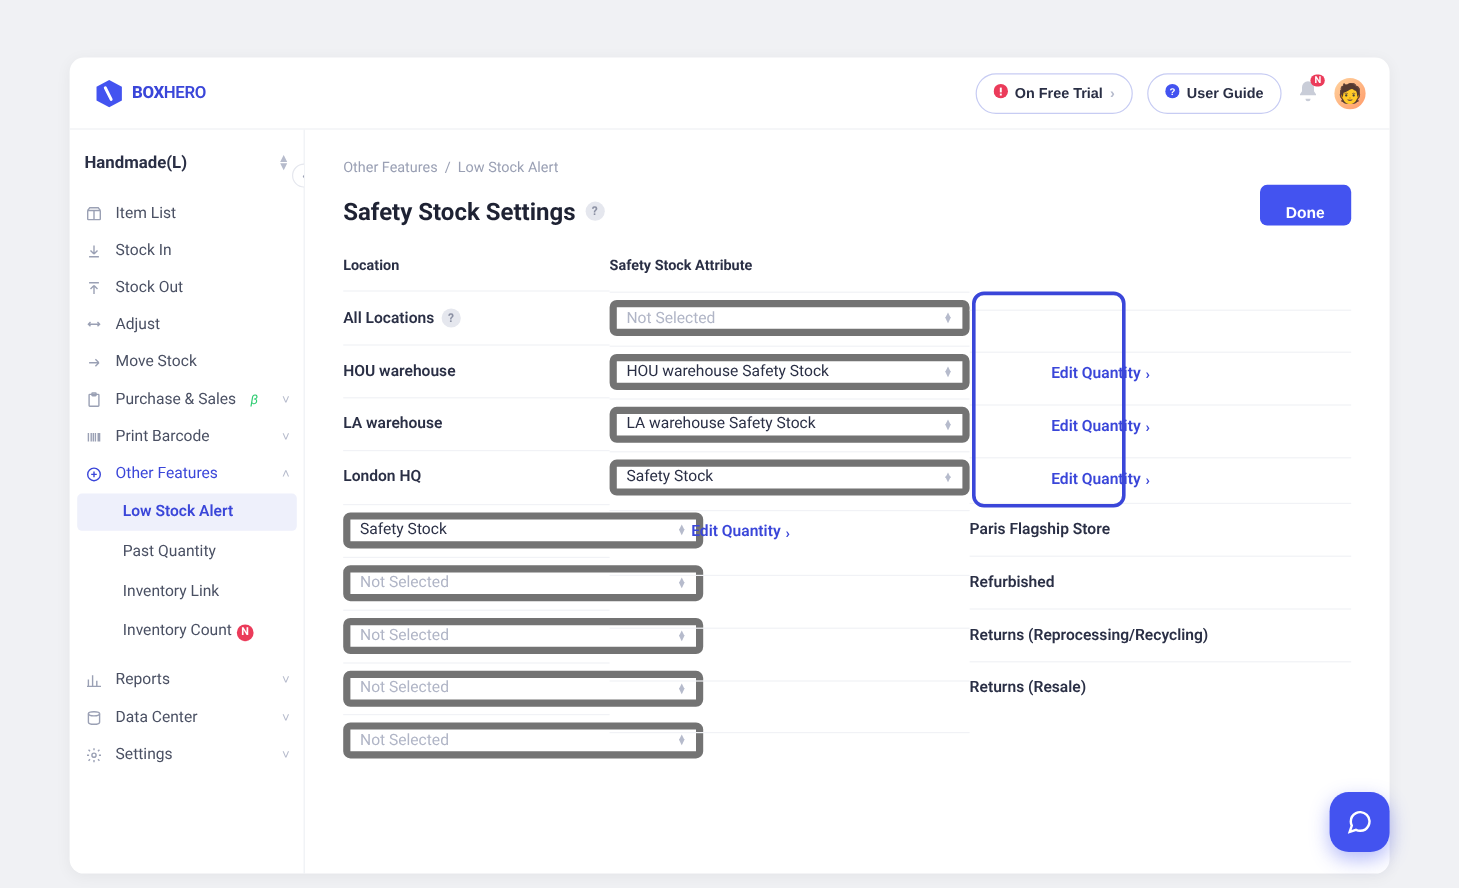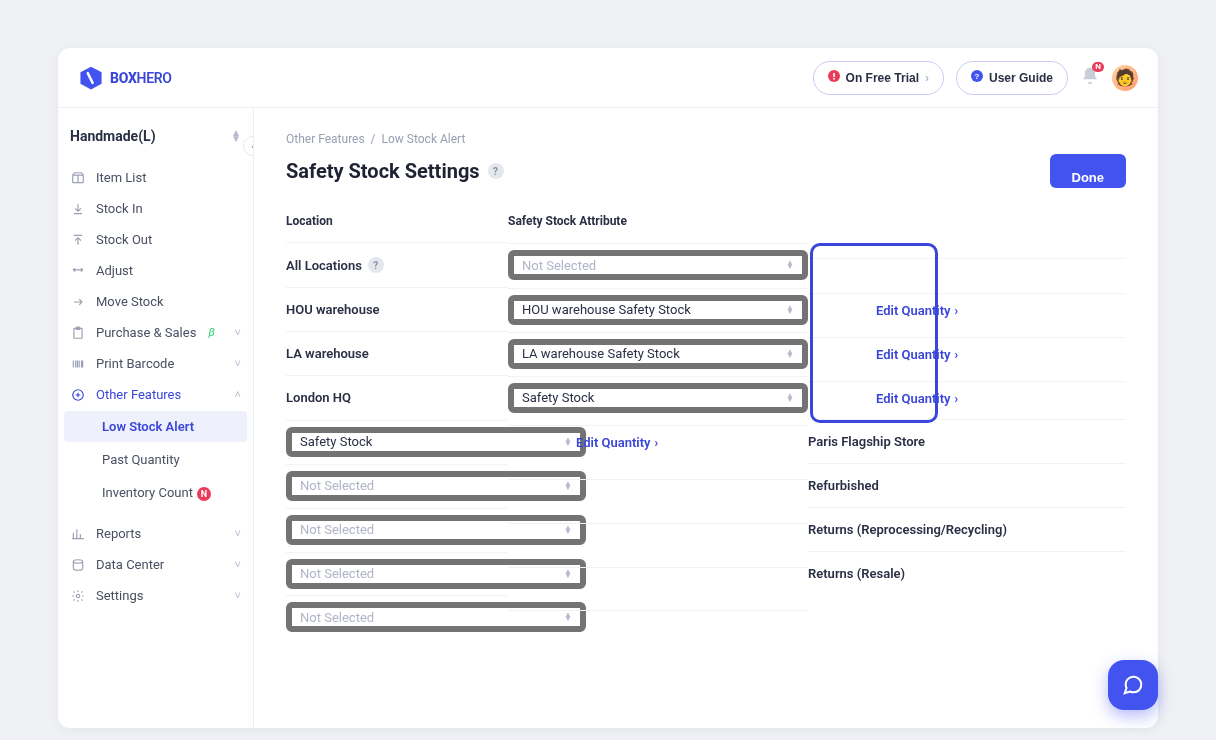--- a/index.html
+++ b/index.html
@@ -27,21 +27,21 @@
   .nav-item.active { color: #3a46d9; }
   .nav-item.active .icon { color: #3a46d9; }
   .nav-item .chev { margin-left: auto; color: #b6bbcc; font-size: 11px; }
   .sub-nav { display: flex; flex-direction: column; }
   .sub-item { padding: 8px 12px 8px 38px; font-size: 13px; color: #4a5063; cursor: pointer; border-radius: 4px; margin: 1px 6px; }
   .sub-item.active { background: #eef0fb; color: #3a46d9; font-weight: 600; }
   .beta { color: #2ecc71; font-style: italic; font-size: 11px; margin-left: 2px; }
   .new-badge { display: inline-flex; align-items: center; justify-content: center; width: 14px; height: 14px; background: #eb3b5a; color: #fff; font-size: 9px; font-weight: 700; border-radius: 50%; margin-left: 4px; }
   .main { flex: 1; padding: 24px 32px; overflow-y: auto; }
   .breadcrumb { font-size: 12px; color: #9aa0b4; margin-bottom: 8px; }
-  .title-row { display: flex; align-items: center; justify-content: space-between; margin-bottom: 18px; }
+  .title-row { display: flex; align-items: flex-end; justify-content: space-between; margin-bottom: 18px; }
   .page-title { font-size: 20px; font-weight: 700; color: #1e2233; display: flex; align-items: center; gap: 8px; }
   .help-dot { width: 16px; height: 16px; border-radius: 50%; background: #e5e7ee; color: #8b90a3; font-size: 10px; font-weight: 700; display: inline-flex; align-items: center; justify-content: center; }
   .done-btn { background: #4353f0; color: #fff; border: none; border-radius: 6px; height: 34px; padding: 16px 22px; font-size: 13px; font-weight: 600; cursor: pointer; }
   .grid { display: grid; grid-template-columns: 222px 300px 1fr; gap: 0; align-items: center; }
   .grid-header { font-size: 12px; font-weight: 700; color: #2a2f45; padding: 8px 0 14px; }
   .cell-loc { font-size: 13px; font-weight: 600; color: #2a2f45; padding: 14px 0; border-top: 1px solid #f1f2f6; display: flex; align-items: center; gap: 6px; }
   .cell-sel { padding: 6px 0; border-top: 1px solid #f1f2f6; }
   .cell-act { padding: 6px 0 6px 52px; border-top: 1px solid #f1f2f6; }
   .select-box { width: 300px; height: 30px; border: 6px solid #737373; border-radius: 6px; background: #fff; display: flex; align-items: center; justify-content: space-between; padding: 0 8px; font-size: 13px; color: #2a2f45; cursor: pointer; }
   .select-box.muted { color: #b0b5c6; }
@@ -180,20 +180,21 @@
                 <path d="M12 8v8M8 12h8"></path>
               </svg>
             </span>
             <span>Other Features</span>
             <span class="chev">˄</span>
           </div>
         </div>
       <div class="sub-nav" id="nav-sub">
           <div class="sub-item active"><span>Low Stock Alert</span></div>
           <div class="sub-item"><span>Past Quantity</span></div>
+          <div class="sub-item"><span>Inventory Link</span></div>
           <div class="sub-item"><span>Inventory Count</span><span class="new-badge">N</span></div>
         </div>
       <div class="nav" id="nav-footer" style="margin-top:8px;">
           <div class="nav-item">
             <span class="icon">
               <svg width="14" height="14" viewBox="0 0 24 24" fill="none" stroke="currentColor" stroke-width="2">
                 <path d="M4 20V10M10 20V4M16 20v-8M22 20H2"></path>
               </svg>
             </span>
             <span>Reports</span>

